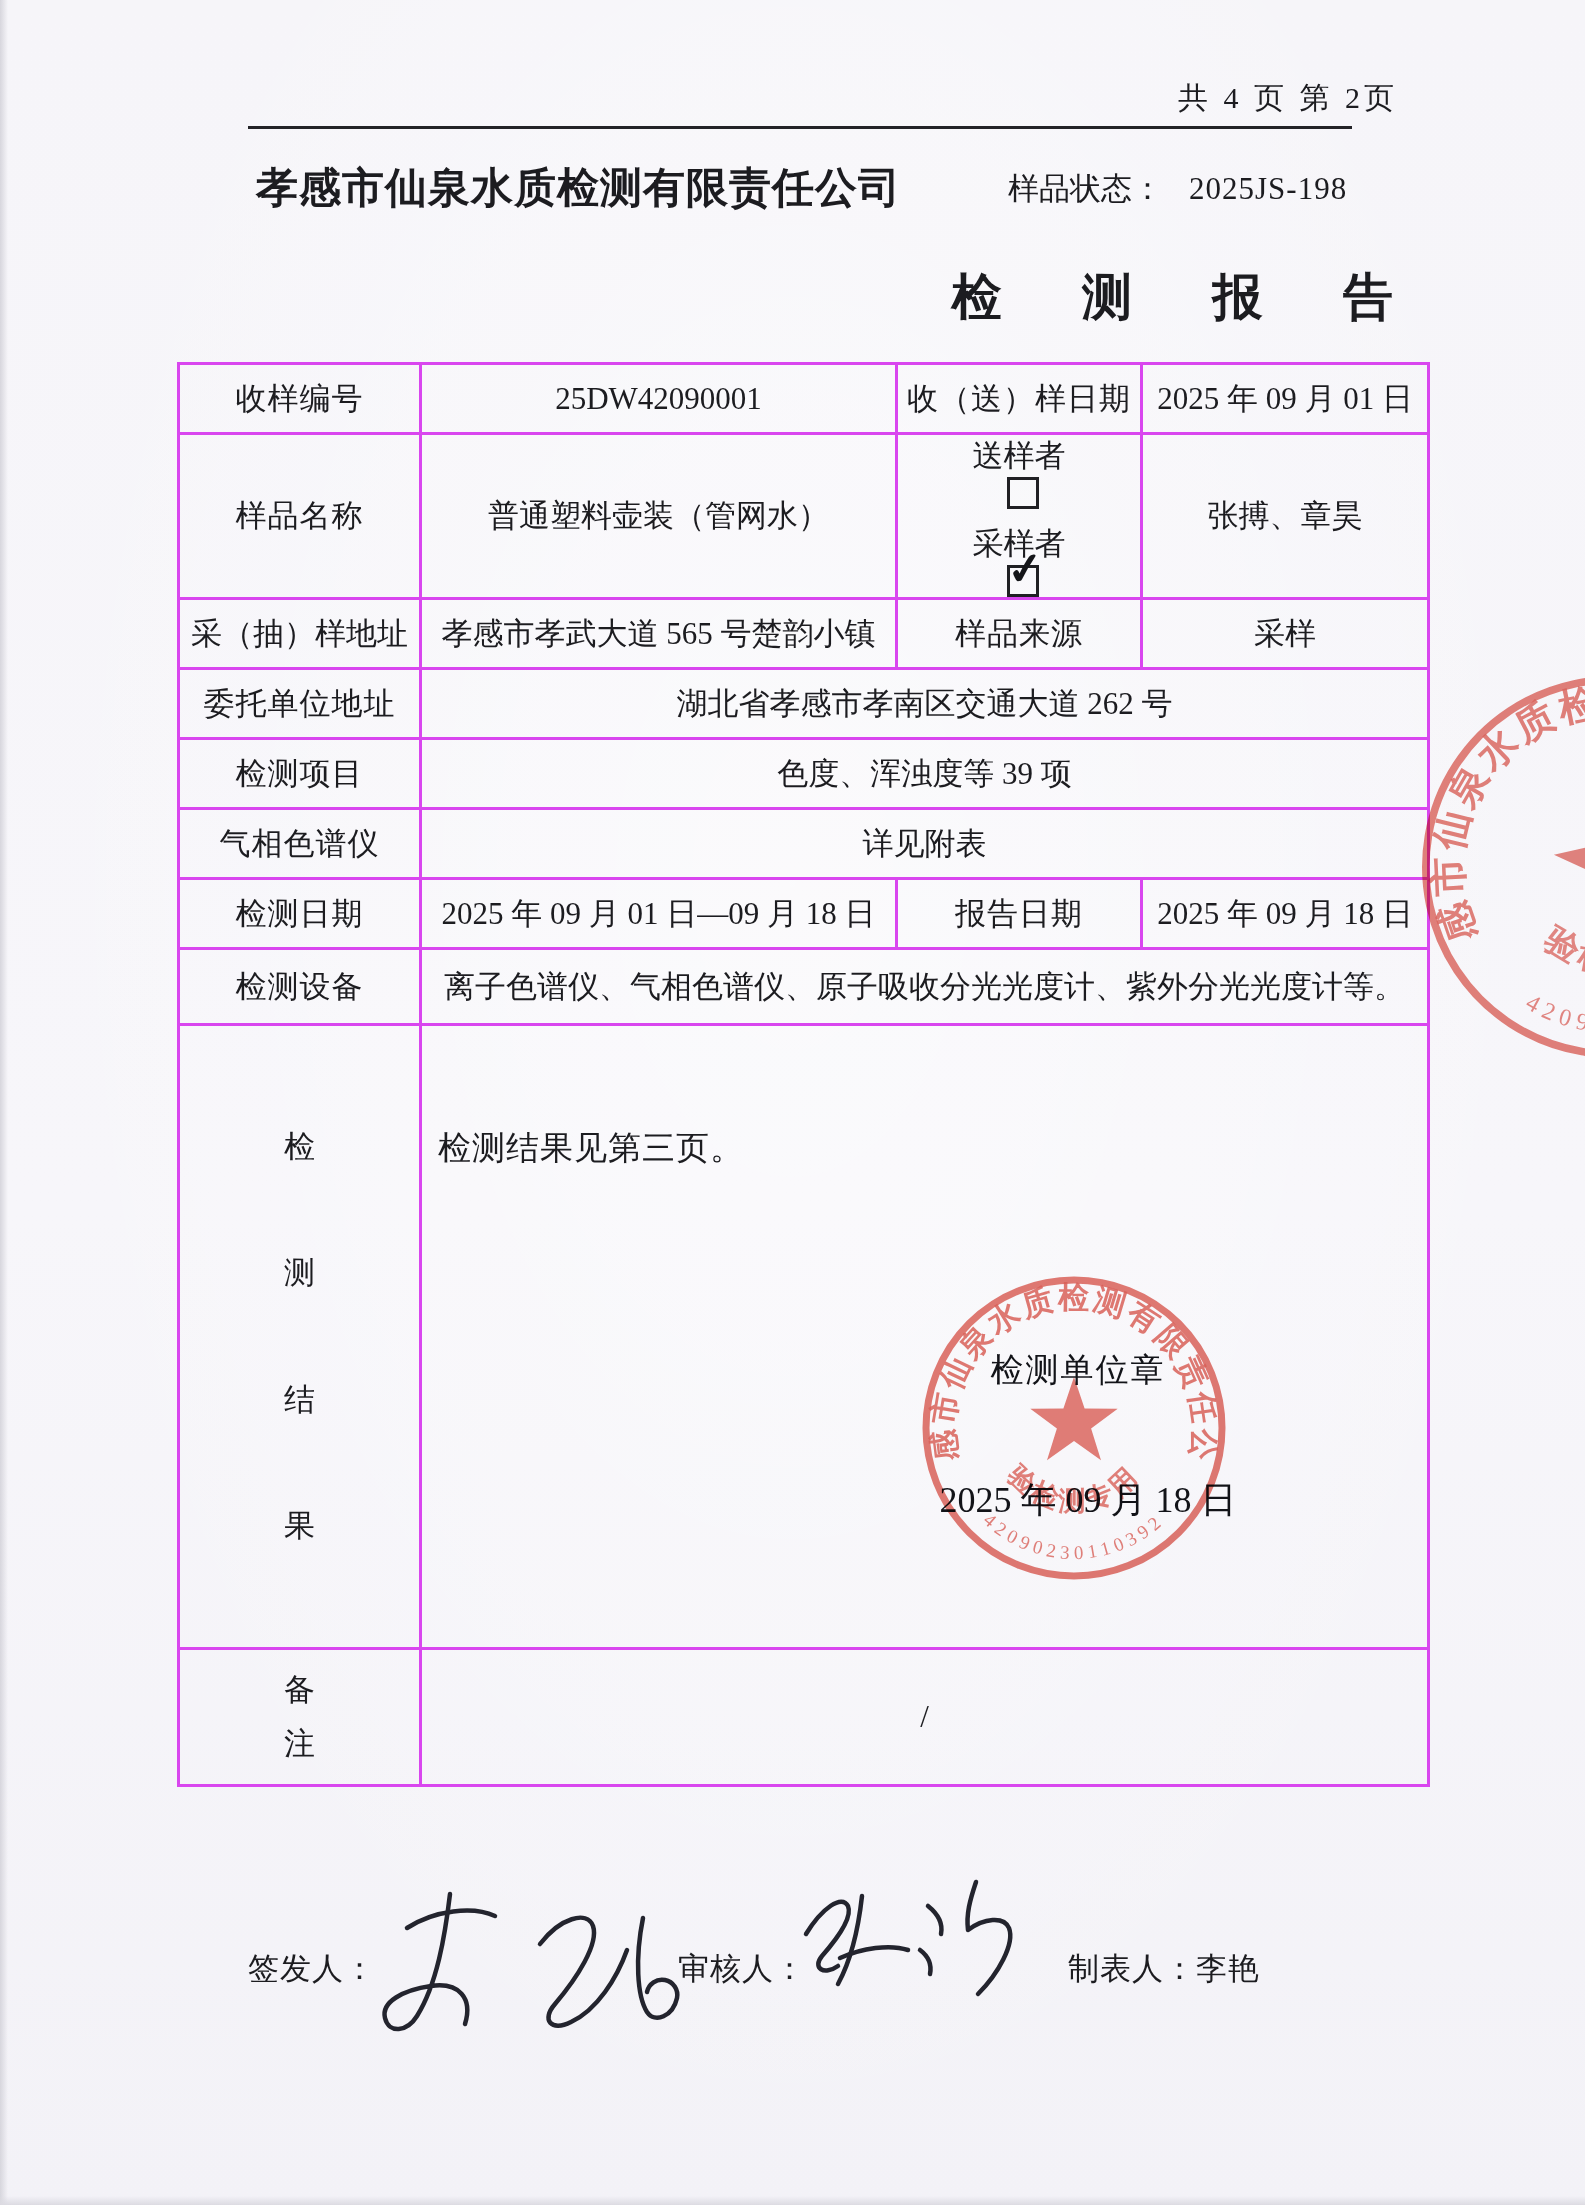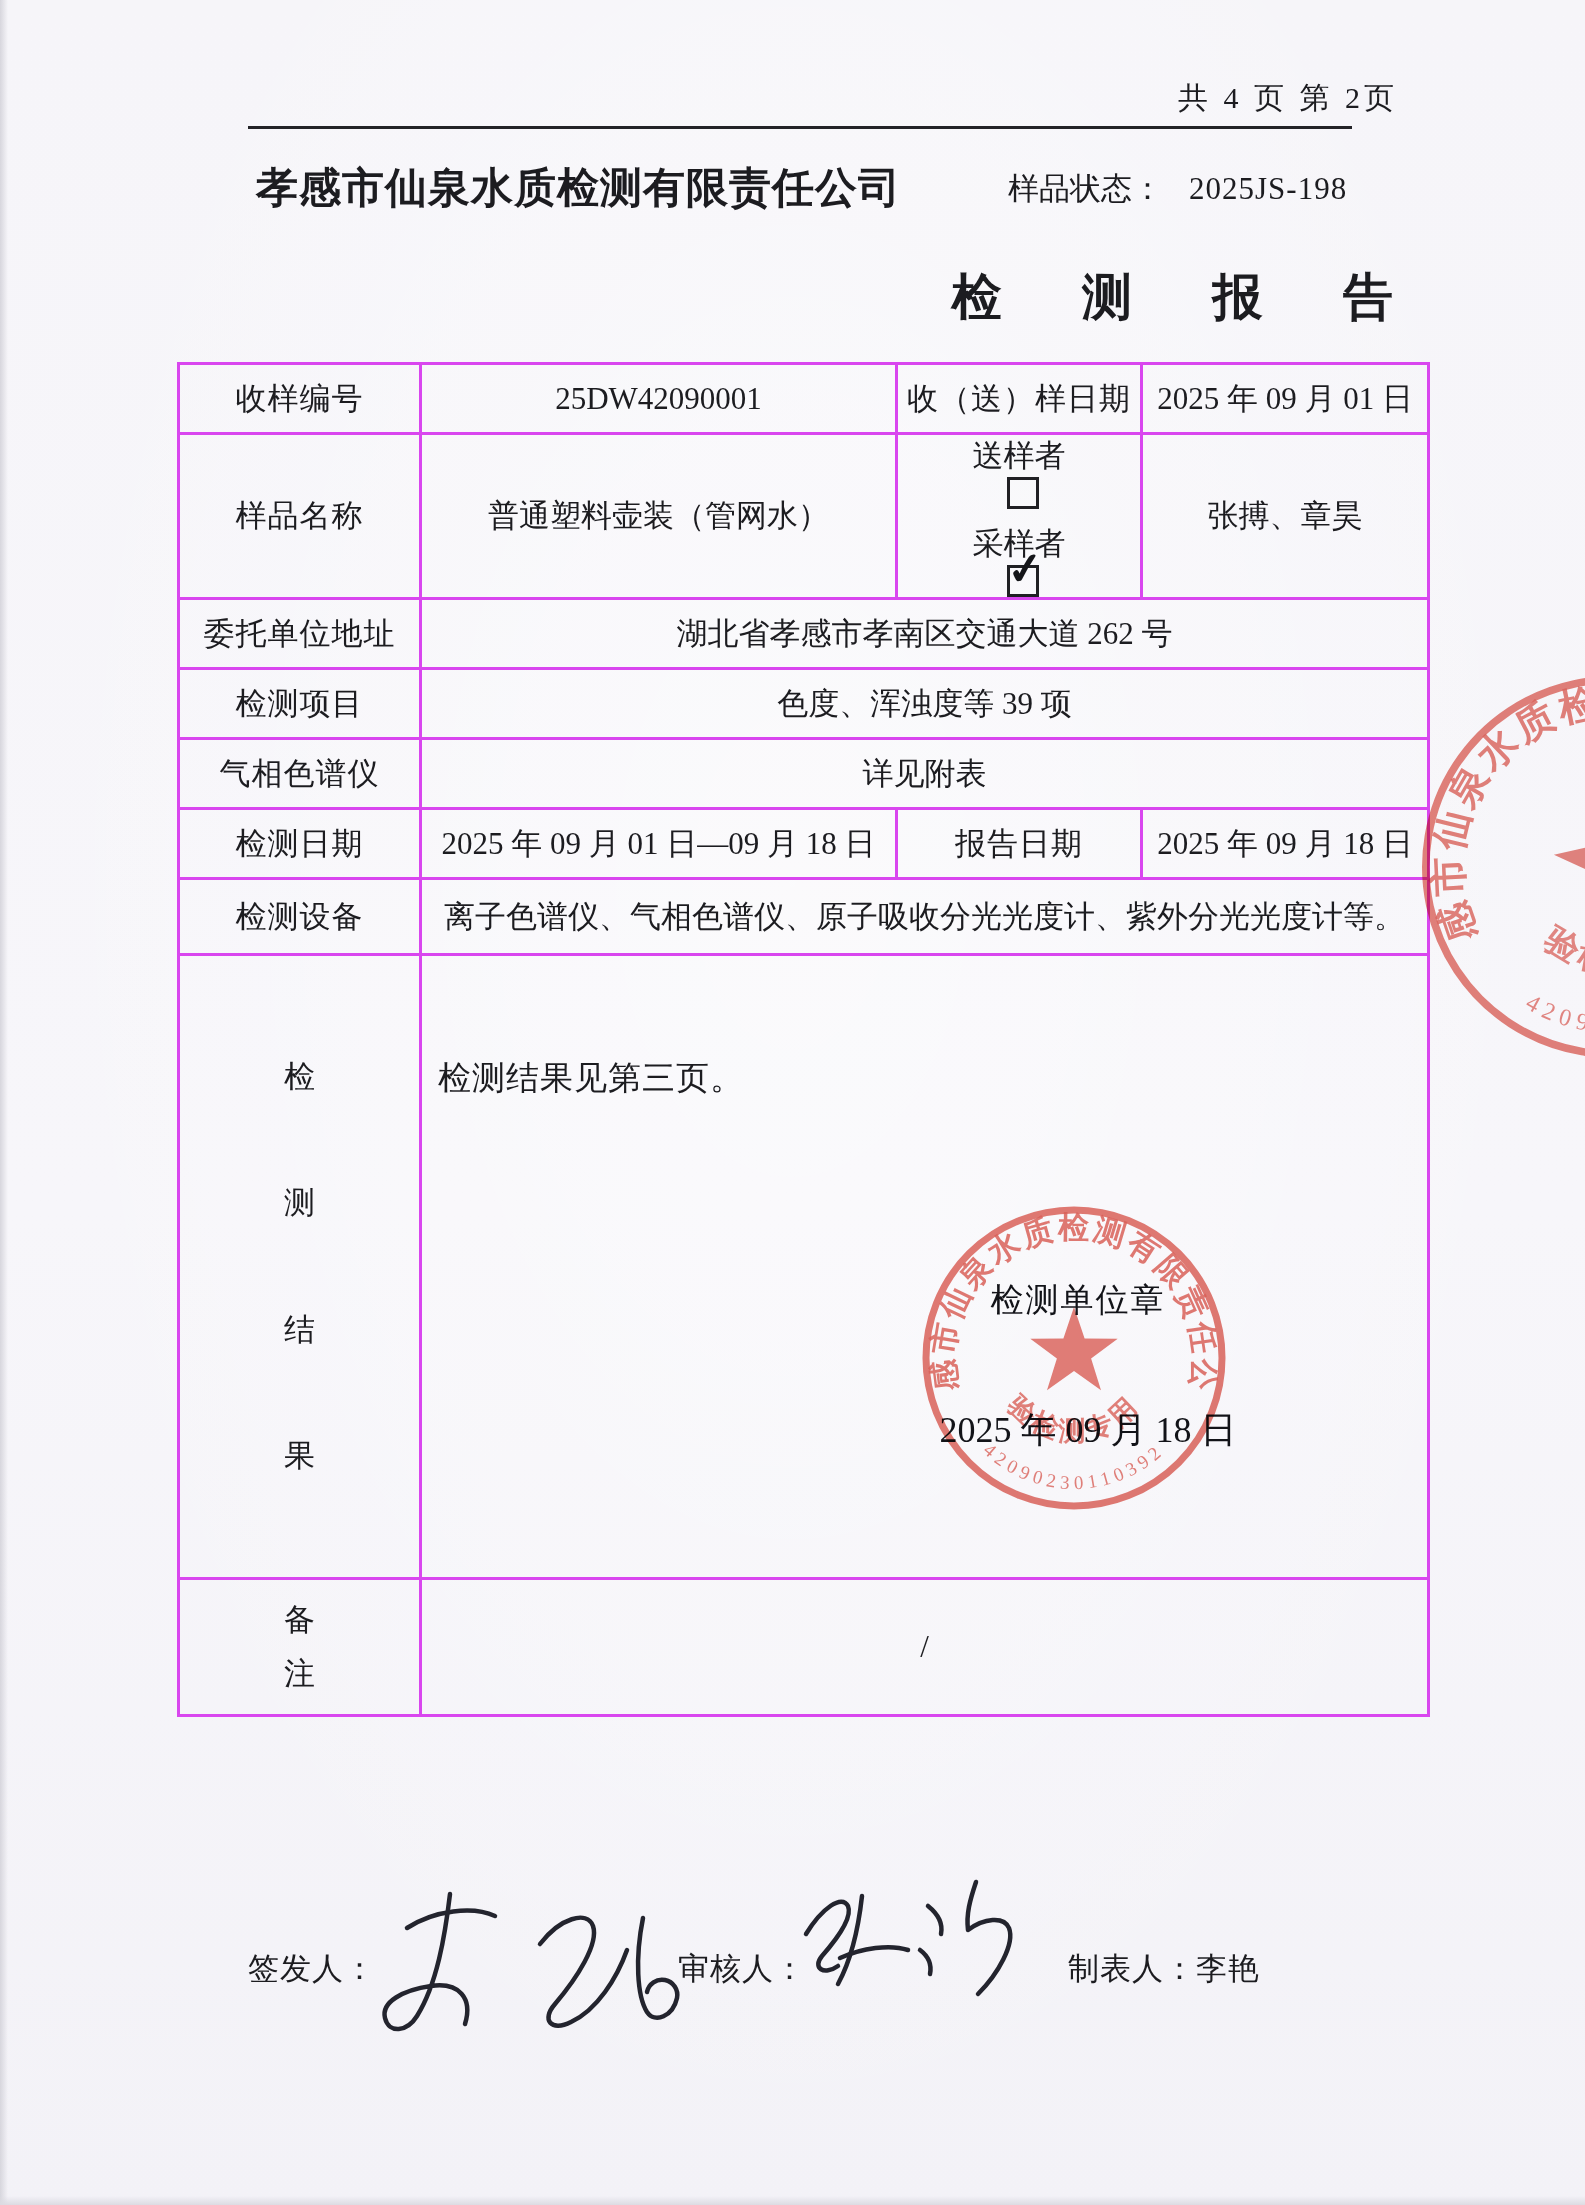--- a/index.html
+++ b/index.html
@@ -95,20 +95,26 @@
           <span>采样者</span>
           <span class="cbx">
                 <span class="tick">✓</span>
               </span>
         </span>
       </div>
     </td>
     <td>张搏、章昊</td>
   </tr>
 
+  <tr style="height:70px">
+    <td class="lab" style="letter-spacing:0;padding:0 2px;">采（抽）样地址</td>
+    <td>孝感市孝武大道 565 号楚韵小镇</td>
+    <td class="lab">样品来源</td>
+    <td>采样</td>
+  </tr>
 
   <tr style="height:70px">
     <td class="lab">委托单位地址</td>
     <td colspan="3">湖北省孝感市孝南区交通大道 262 号</td>
   </tr>
 
 
   <tr style="height:70px">
     <td class="lab">检测项目</td>
     <td colspan="3">色度、浑浊度等 39 项</td>

